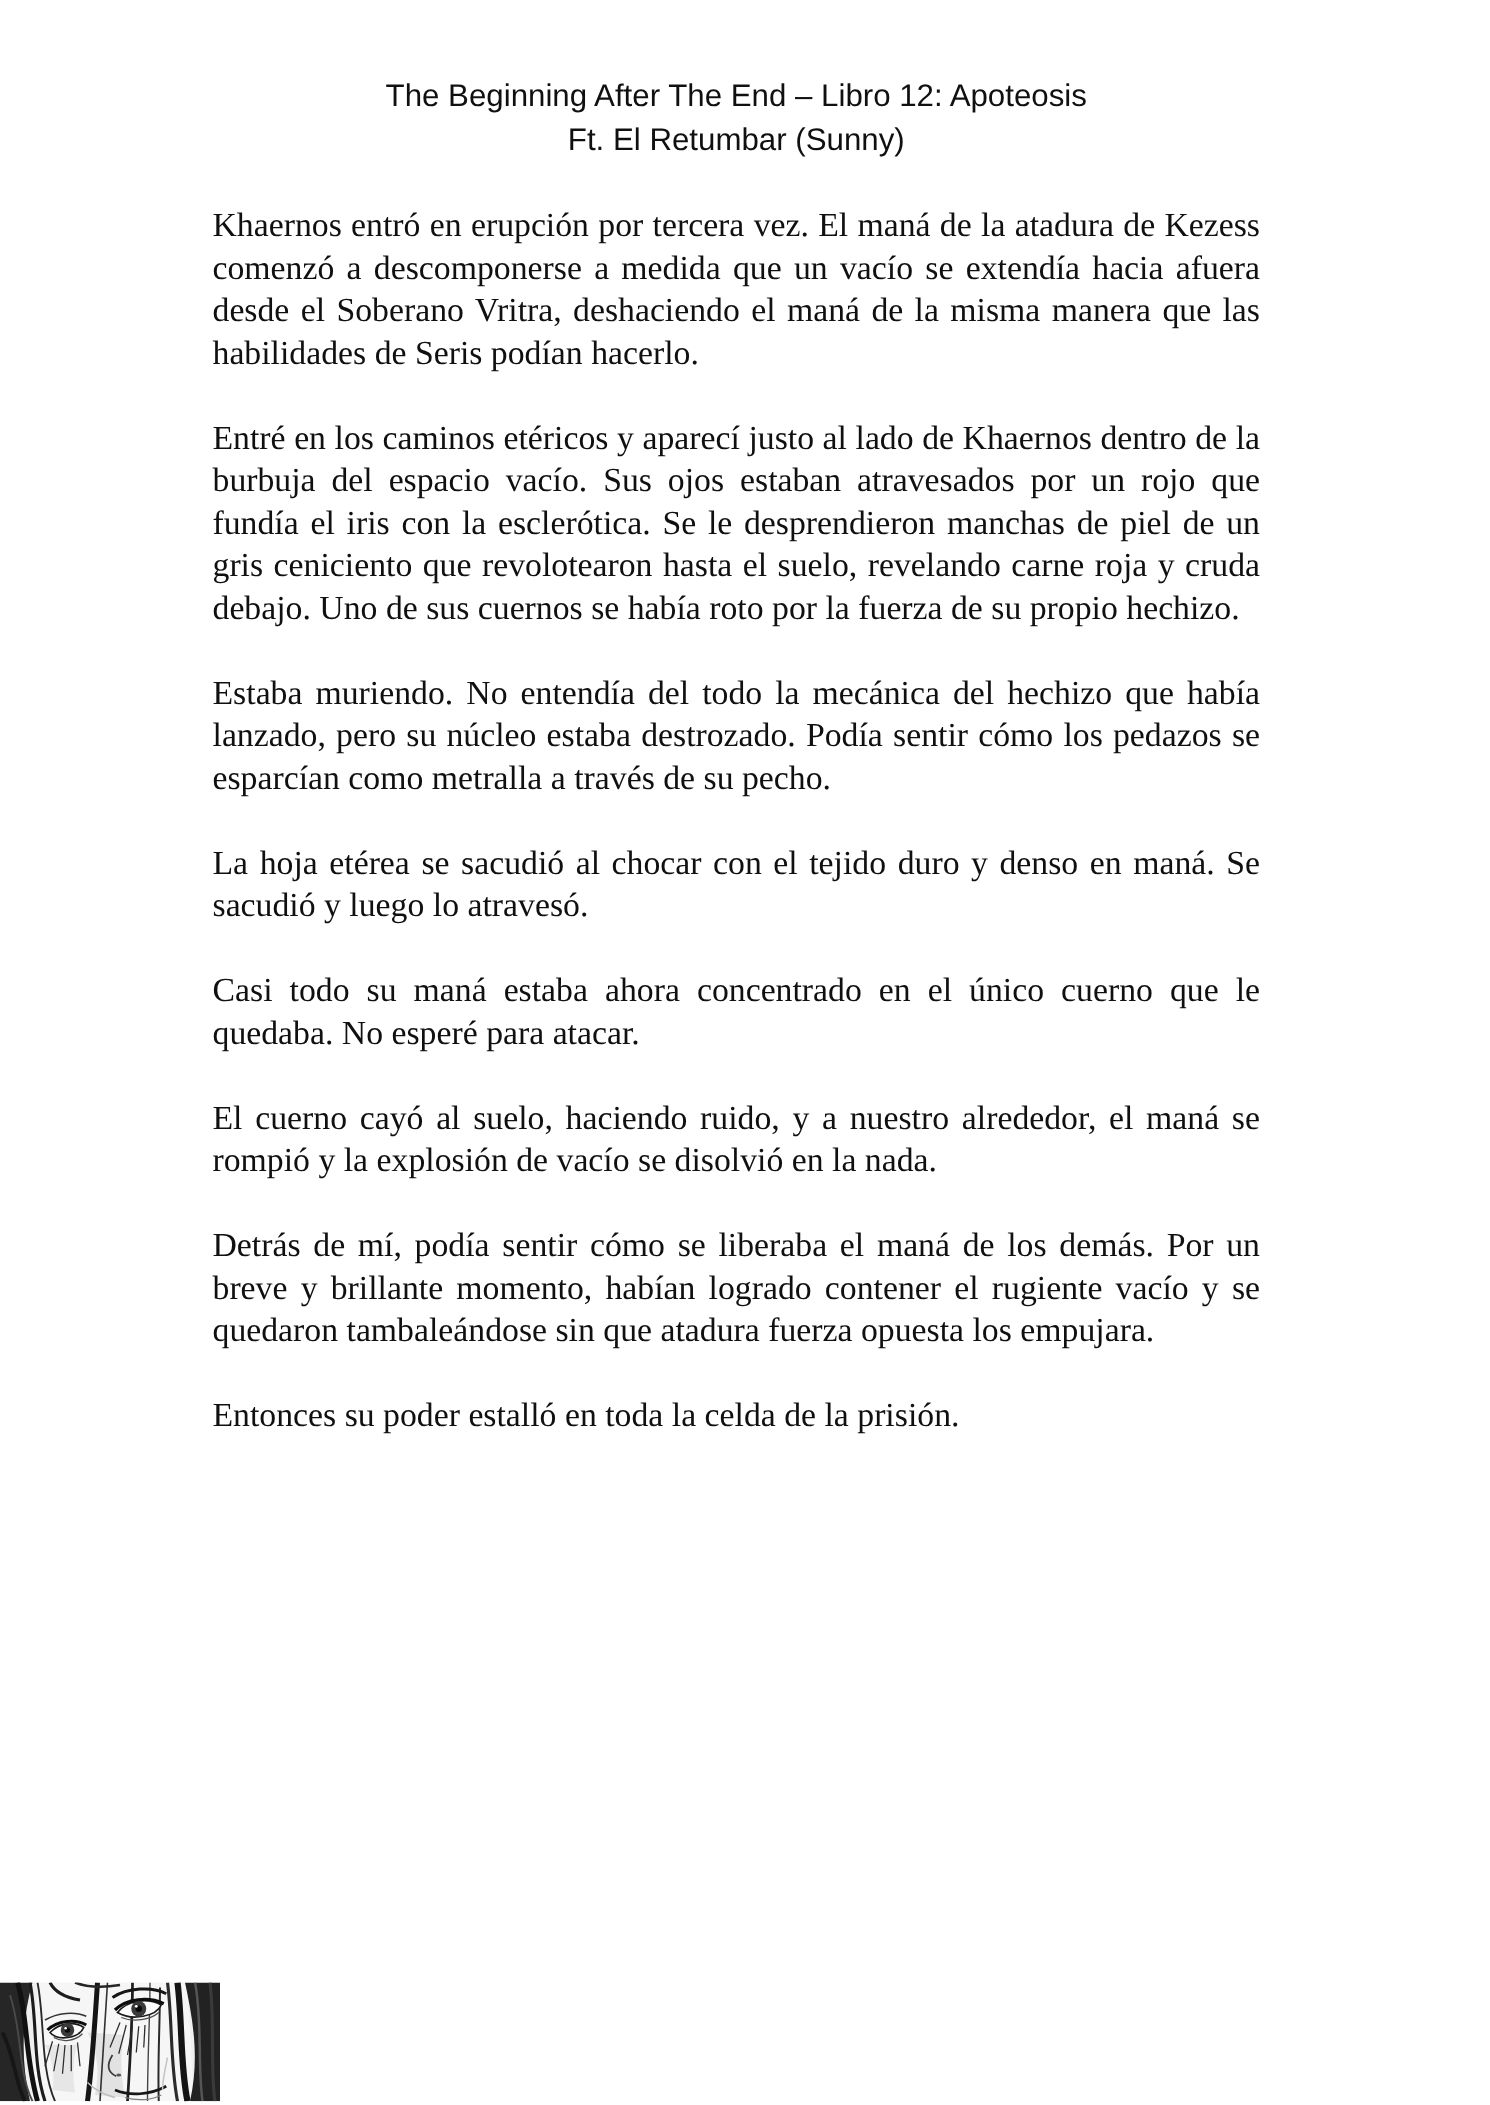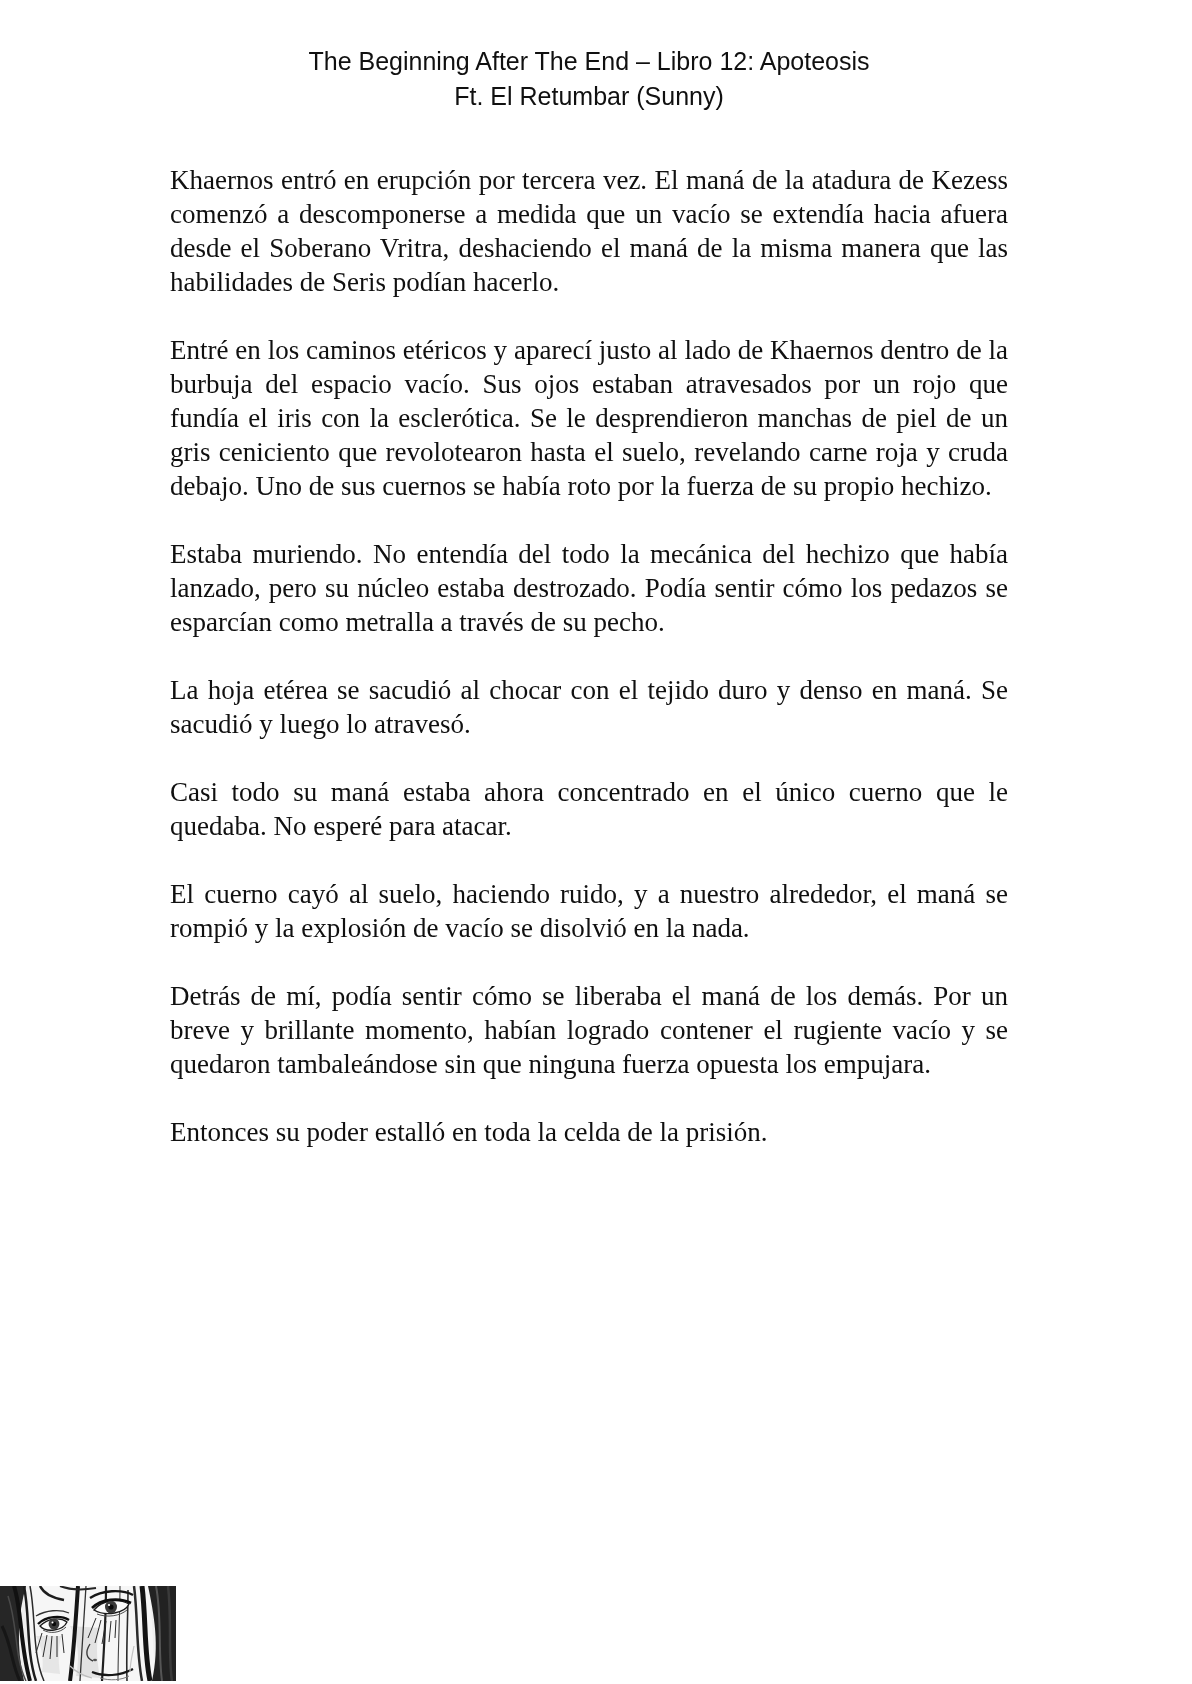--- a/index.html
+++ b/index.html
@@ -10,21 +10,21 @@
   .page {
     position: relative;
     width: 1192px;
     height: 1684px;
     background: #ffffff;
     overflow: hidden;
     color: #101010;
   }
   .doc-title {
     position: absolute;
-    top: 44px;
+    top: 60px;
     left: 170px;
     width: 838px;
     text-align: center;
     font-family: "Liberation Sans", sans-serif;
     font-size: 25px;
     line-height: 35px;
     color: #101010;
   }
   .doc-body {
     position: absolute;
@@ -60,21 +60,21 @@
     <div>Ft. El Retumbar (Sunny)</div>
   </div>
 
   <div class="doc-body">
     <p>Khaernos entró en erupción por tercera vez. El maná de la atadura de Kezess comenzó a descomponerse a medida que un vacío se extendía hacia afuera desde el Soberano Vritra, deshaciendo el maná de la misma manera que las habilidades de Seris podían hacerlo.</p>
     <p>Entré en los caminos etéricos y aparecí justo al lado de Khaernos dentro de la burbuja del espacio vacío. Sus ojos estaban atravesados por un rojo que fundía el iris con la esclerótica. Se le desprendieron manchas de piel de un gris ceniciento que revolotearon hasta el suelo, revelando carne roja y cruda debajo. Uno de sus cuernos se había roto por la fuerza de su propio hechizo.</p>
     <p>Estaba muriendo. No entendía del todo la mecánica del hechizo que había lanzado, pero su núcleo estaba destrozado. Podía sentir cómo los pedazos se esparcían como metralla a través de su pecho.</p>
     <p>La hoja etérea se sacudió al chocar con el tejido duro y denso en maná. Se sacudió y luego lo atravesó.</p>
     <p>Casi todo su maná estaba ahora concentrado en el único cuerno que le quedaba. No esperé para atacar.</p>
     <p>El cuerno cayó al suelo, haciendo ruido, y a nuestro alrededor, el maná se rompió y la explosión de vacío se disolvió en la nada.</p>
-    <p>Detrás de mí, podía sentir cómo se liberaba el maná de los demás. Por un breve y brillante momento, habían logrado contener el rugiente vacío y se quedaron tambaleándose sin que ninguna fuerza opuesta los empujara.</p>
+    <p>Detrás de mí, podía sentir cómo se liberaba el maná de los demás. Por un breve y brillante momento, habían logrado contener el rugiente vacío y se quedaron tambaleándose sin que atadura fuerza opuesta los empujara.</p>
     <p>Entonces su poder estalló en toda la celda de la prisión.</p>
   </div>
 
   <div class="corner-illustration">
     <svg width="176" height="95" viewBox="0 0 176 95" xmlns="http://www.w3.org/2000/svg">
 
       <rect x="0" y="0" width="176" height="95" fill="#efefef"></rect>
       <path d="M30,0 L150,0 L155,95 L25,95 Z" fill="#f6f6f6"></path>
 
       <path d="M70,40 C78,55 80,70 76,90 L100,92 C96,70 96,55 100,42 Z" fill="#e2e2e2"></path>

